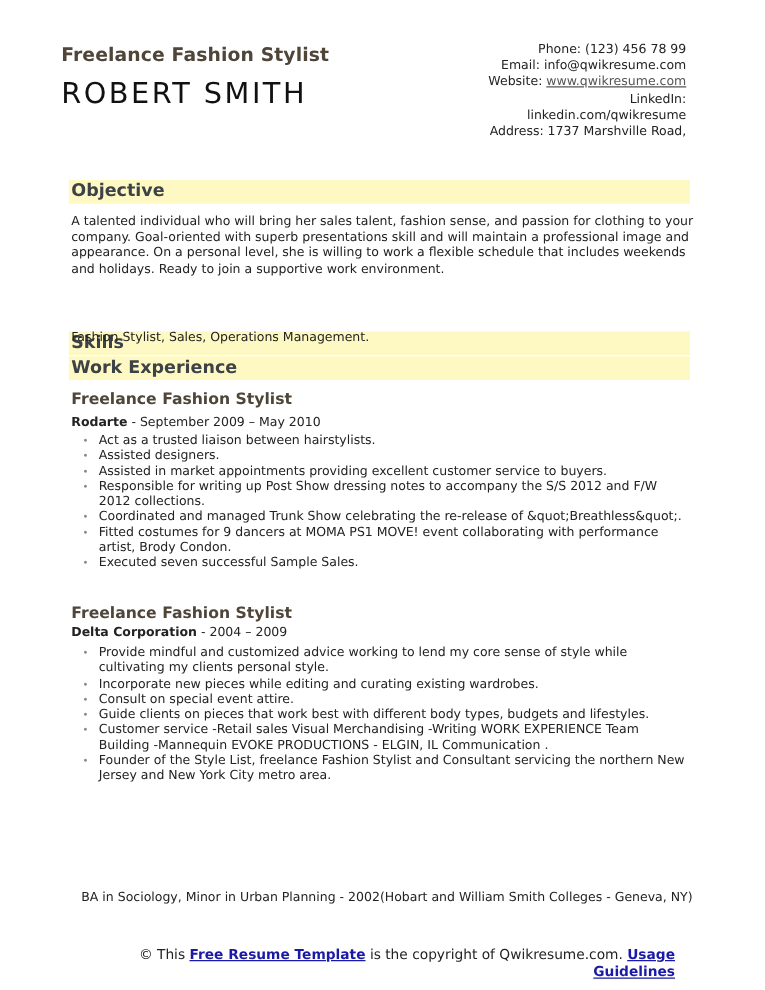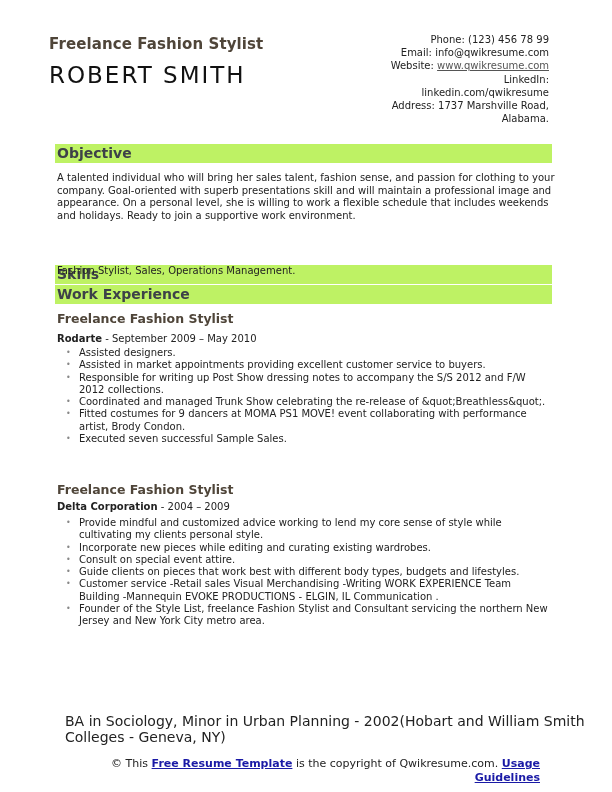--- a/index.html
+++ b/index.html
@@ -6,68 +6,68 @@
   body { width: 612px; height: 792px; position: relative; overflow: hidden;
          font-family: "DejaVu Sans", sans-serif; color: #222; }
   .page { position: absolute; left: 0; top: 0; width: 612px; height: 580px; text-decoration: underline; }
 
   .job-title-top { position: absolute; left: 49px; top: 35px; font-size: 15px; font-weight: bold; color: #4f4539; letter-spacing: 0.1px; }
   .name { position: absolute; left: 49px; top: 62px; font-size: 23px; color: #111; letter-spacing: 2px; }
 
   .contact { position: absolute; right: 63px; top: 33px; width: 220px; text-align: right; font-size: 10px; line-height: 13.2px; color: #222; }
   .contact a { color: #555; text-decoration: underline; }
 
-  .section-head { position: absolute; left: 55px; width: 497px; height: 19px; background: #bef264;
+  .section-head { position: absolute; left: 55px; width: 497px; height: 19px; background: #fef9c3;
                   font-size: 14px; font-weight: bold; color: #3d4148; line-height: 19px; padding-left: 2px; box-sizing: border-box; }
 
   .para { position: absolute; left: 57px; width: 500px; font-size: 10px; line-height: 12.5px; color: #222; }
 
   .job-title { position: absolute; left: 57px; font-size: 12.5px; font-weight: bold; color: #4f4539; }
   .company-line { position: absolute; left: 57px; font-size: 10px; color: #222; }
   .company-line b { font-weight: bold; }
 
   ul.bullets { position: absolute; left: 57px; width: 495px; margin: 0; padding: 0 0 0 22px; list-style: none;
                font-size: 10px; line-height: 12.3px; color: #222; box-sizing: border-box; }
   ul.bullets li { position: relative; margin: 0; }
   ul.bullets li::before { content: "•"; position: absolute; left: -13px; color: #888; font-size: 8px; }
 
-  .edu { position: absolute; left: 65px; top: 713px; font-size: 14px; color: #222; }
+  .edu { position: absolute; left: 65px; top: 713px; font-size: 10px; color: #222; }
 
   .footer { position: absolute; left: 80px; width: 460px; top: 757px; text-align: right; font-size: 11px; line-height: 14px; color: #222; }
   .footer a { color: #1a1aa6; font-weight: bold; text-decoration: underline; }
 </style>
 </head>
 <body>
 
 <div class="page">
 
   <div class="job-title-top">Freelance Fashion Stylist</div>
   <div class="name">ROBERT SMITH</div>
 
   <div class="contact">
     <div><span>Phone:</span> <span>(123) 456 78 99</span></div>
     <div><span>Email:</span> <span>info@qwikresume.com</span></div>
     <div><span>Website:</span> <a>www.qwikresume.com</a></div>
     <div>LinkedIn:</div>
     <div>linkedin.com/qwikresume</div>
     <div><span>Address:</span> <span>1737 Marshville Road,</span></div>
-    <div>Alabama.</div>
   </div>
 
   <div class="section-head" style="top:144px;">Objective</div>
   <div class="para" style="top:172px;">A talented individual who will bring her sales talent, fashion sense, and passion for clothing to your company. Goal-oriented with superb presentations skill and will maintain a professional image and appearance. On a personal level, she is willing to work a flexible schedule that includes weekends and holidays. Ready to join a supportive work environment.</div>
 
   <div class="section-head" style="top:227px;margin-top:38px;">Skills</div>
   <div class="para" style="top:265px;">Fashion Stylist, Sales, Operations Management.</div>
 
   <div class="section-head" style="top:285px;">Work Experience</div>
 
   <div class="job-title" style="top:311px;">Freelance Fashion Stylist</div>
   <div class="company-line" style="top:333px;"><b>Rodarte</b><span> - September 2009 – May 2010</span></div>
   <ul class="bullets" style="top:347px;">
+    <li>Act as a trusted liaison between hairstylists.</li>
     <li>Assisted designers.</li>
     <li>Assisted in market appointments providing excellent customer service to buyers.</li>
     <li>Responsible for writing up Post Show dressing notes to accompany the S/S 2012 and F/W 2012 collections.</li>
     <li>Coordinated and managed Trunk Show celebrating the re-release of &amp;quot;Breathless&amp;quot;.</li>
     <li>Fitted costumes for 9 dancers at MOMA PS1 MOVE! event collaborating with performance artist, Brody Condon.</li>
     <li>Executed seven successful Sample Sales.</li>
   </ul>
 
   <div class="job-title" style="top:482px;">Freelance Fashion Stylist</div>
   <div class="company-line" style="top:501px;"><b>Delta Corporation</b><span> - 2004 – 2009</span></div>

